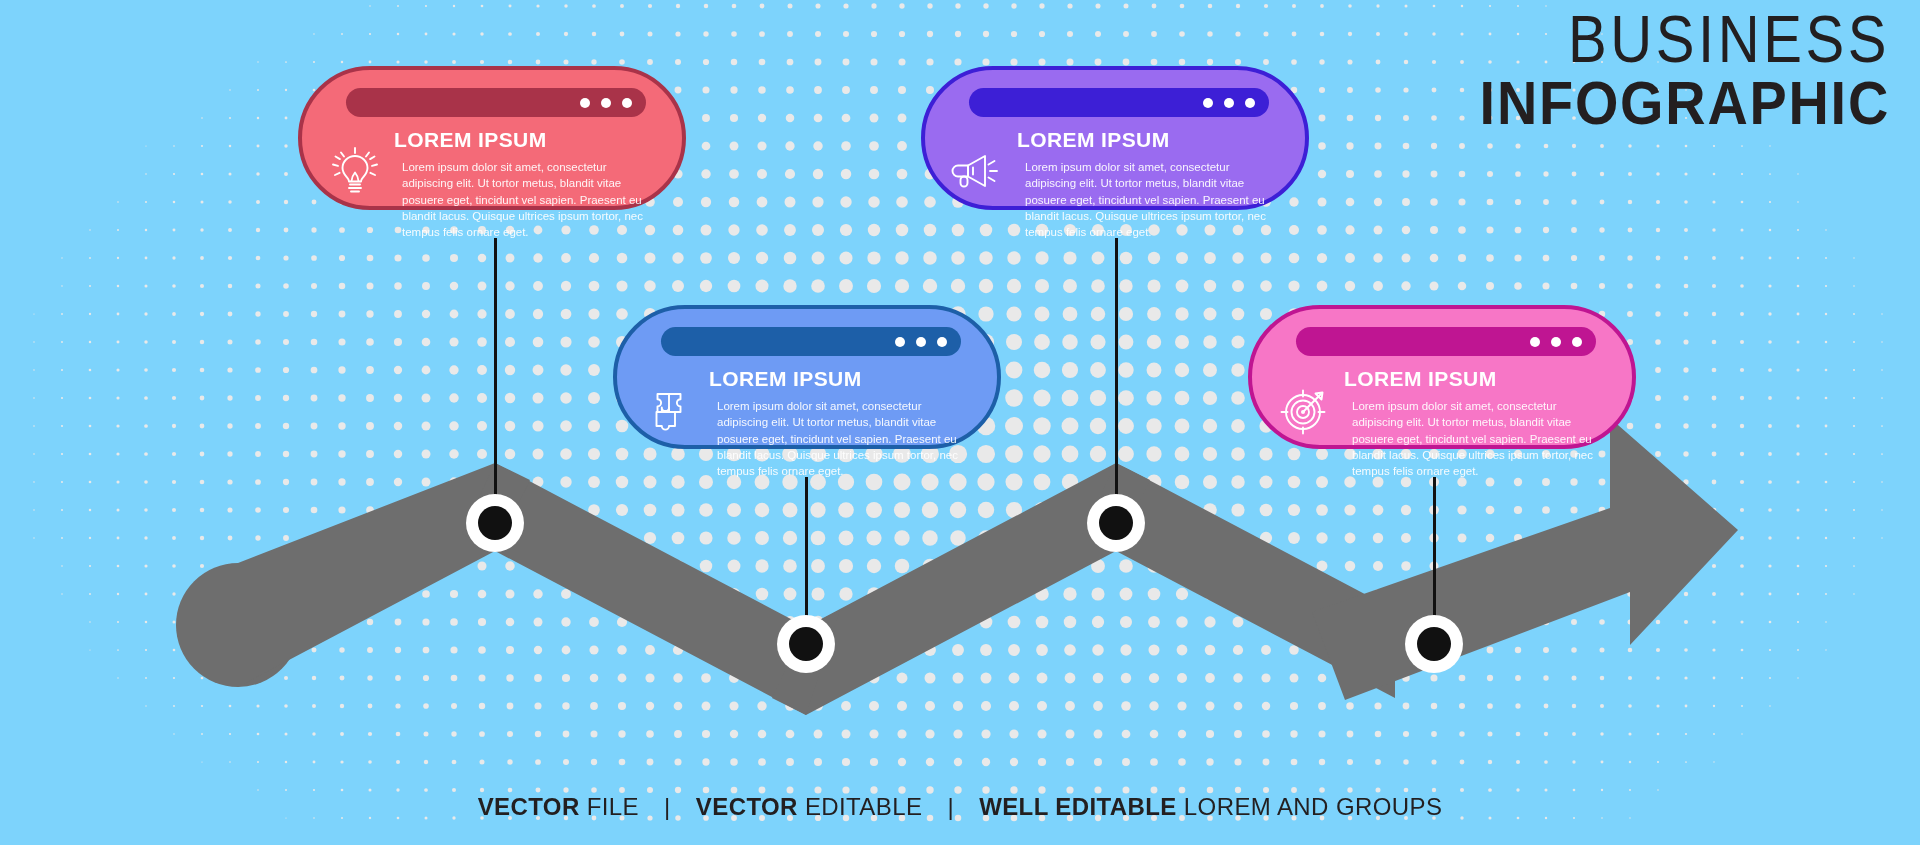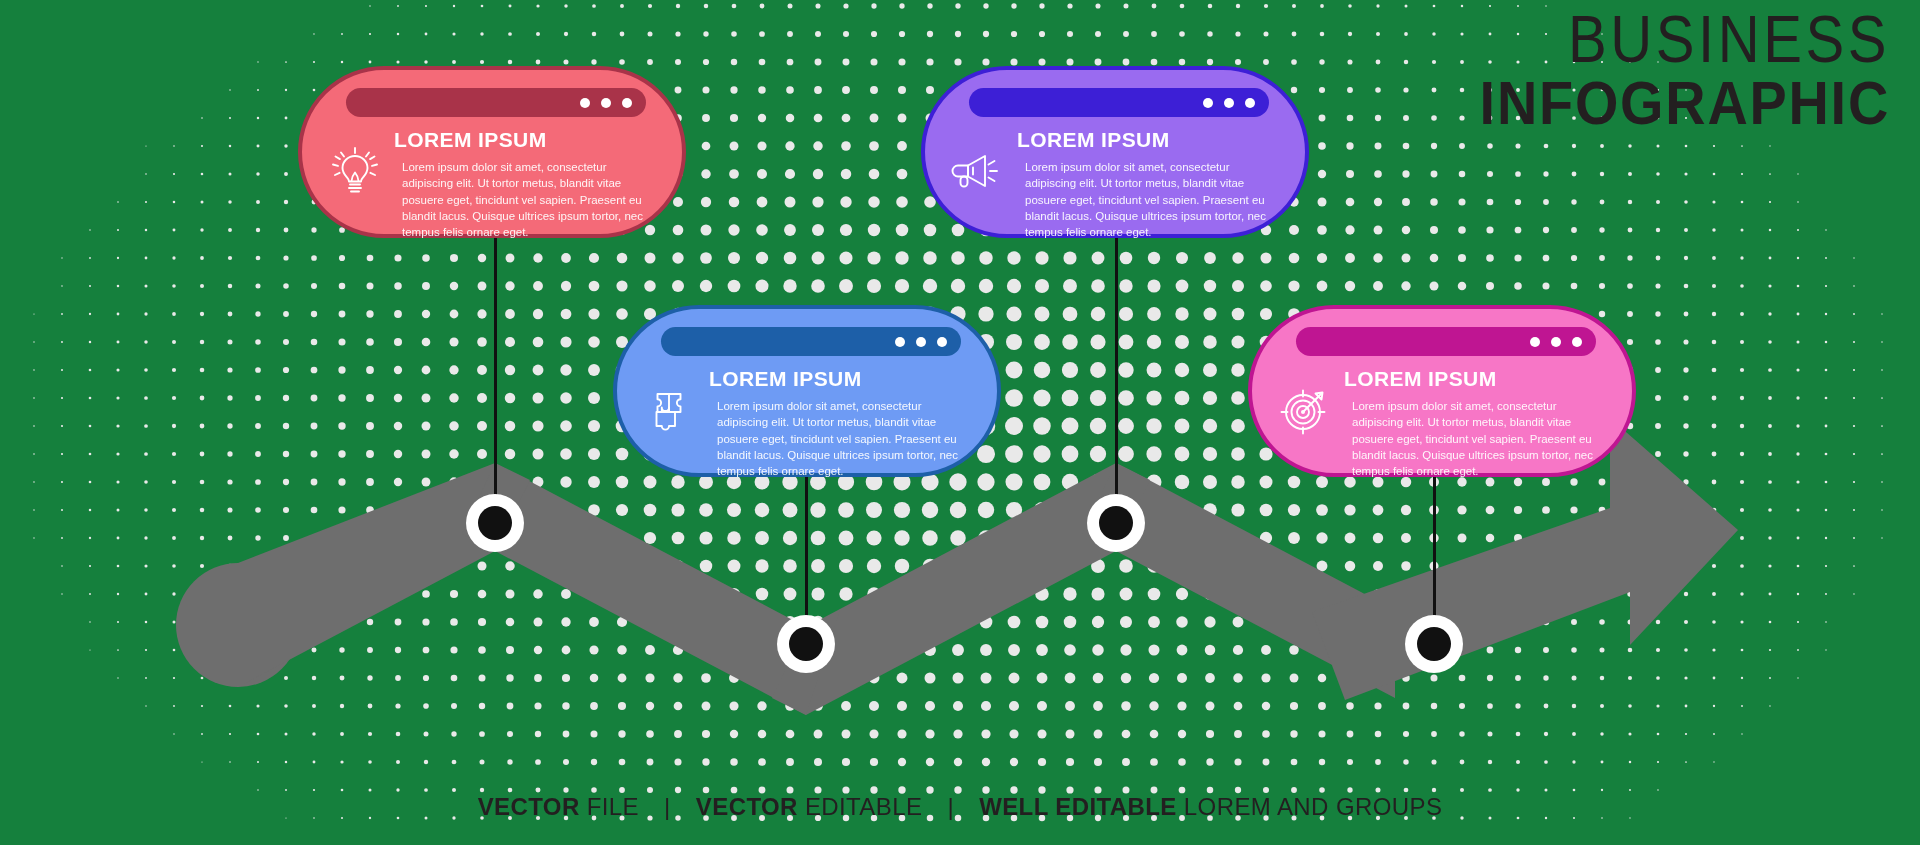--- a/index.html
+++ b/index.html
@@ -8,21 +8,21 @@
     background: #ffffff;
   }
   body {
     font-family: "Liberation Sans", sans-serif;
   }
   #stage {
     position: relative;
     width: 1920px;
     height: 845px;
     overflow: hidden;
-    background: #15803d;
+    background: #7dd3fc;
   }
 
   
   .halftone {
     position: absolute;
     inset: 0;
     pointer-events: none;
   }
 
   
@@ -85,21 +85,21 @@
     width: 34px;
     height: 34px;
     border-radius: 50%;
     background: #111111;
   }
 
   
   .card {
     position: absolute;
     width: 388px;
-    height: 172px;
+    height: 144px;
     border-radius: 86px;
     box-sizing: border-box;
     border: 4px solid #000;
     overflow: visible;
   }
   .card .titlebar {
     position: absolute;
     left: 44px;
     right: 36px;
     top: 18px;

